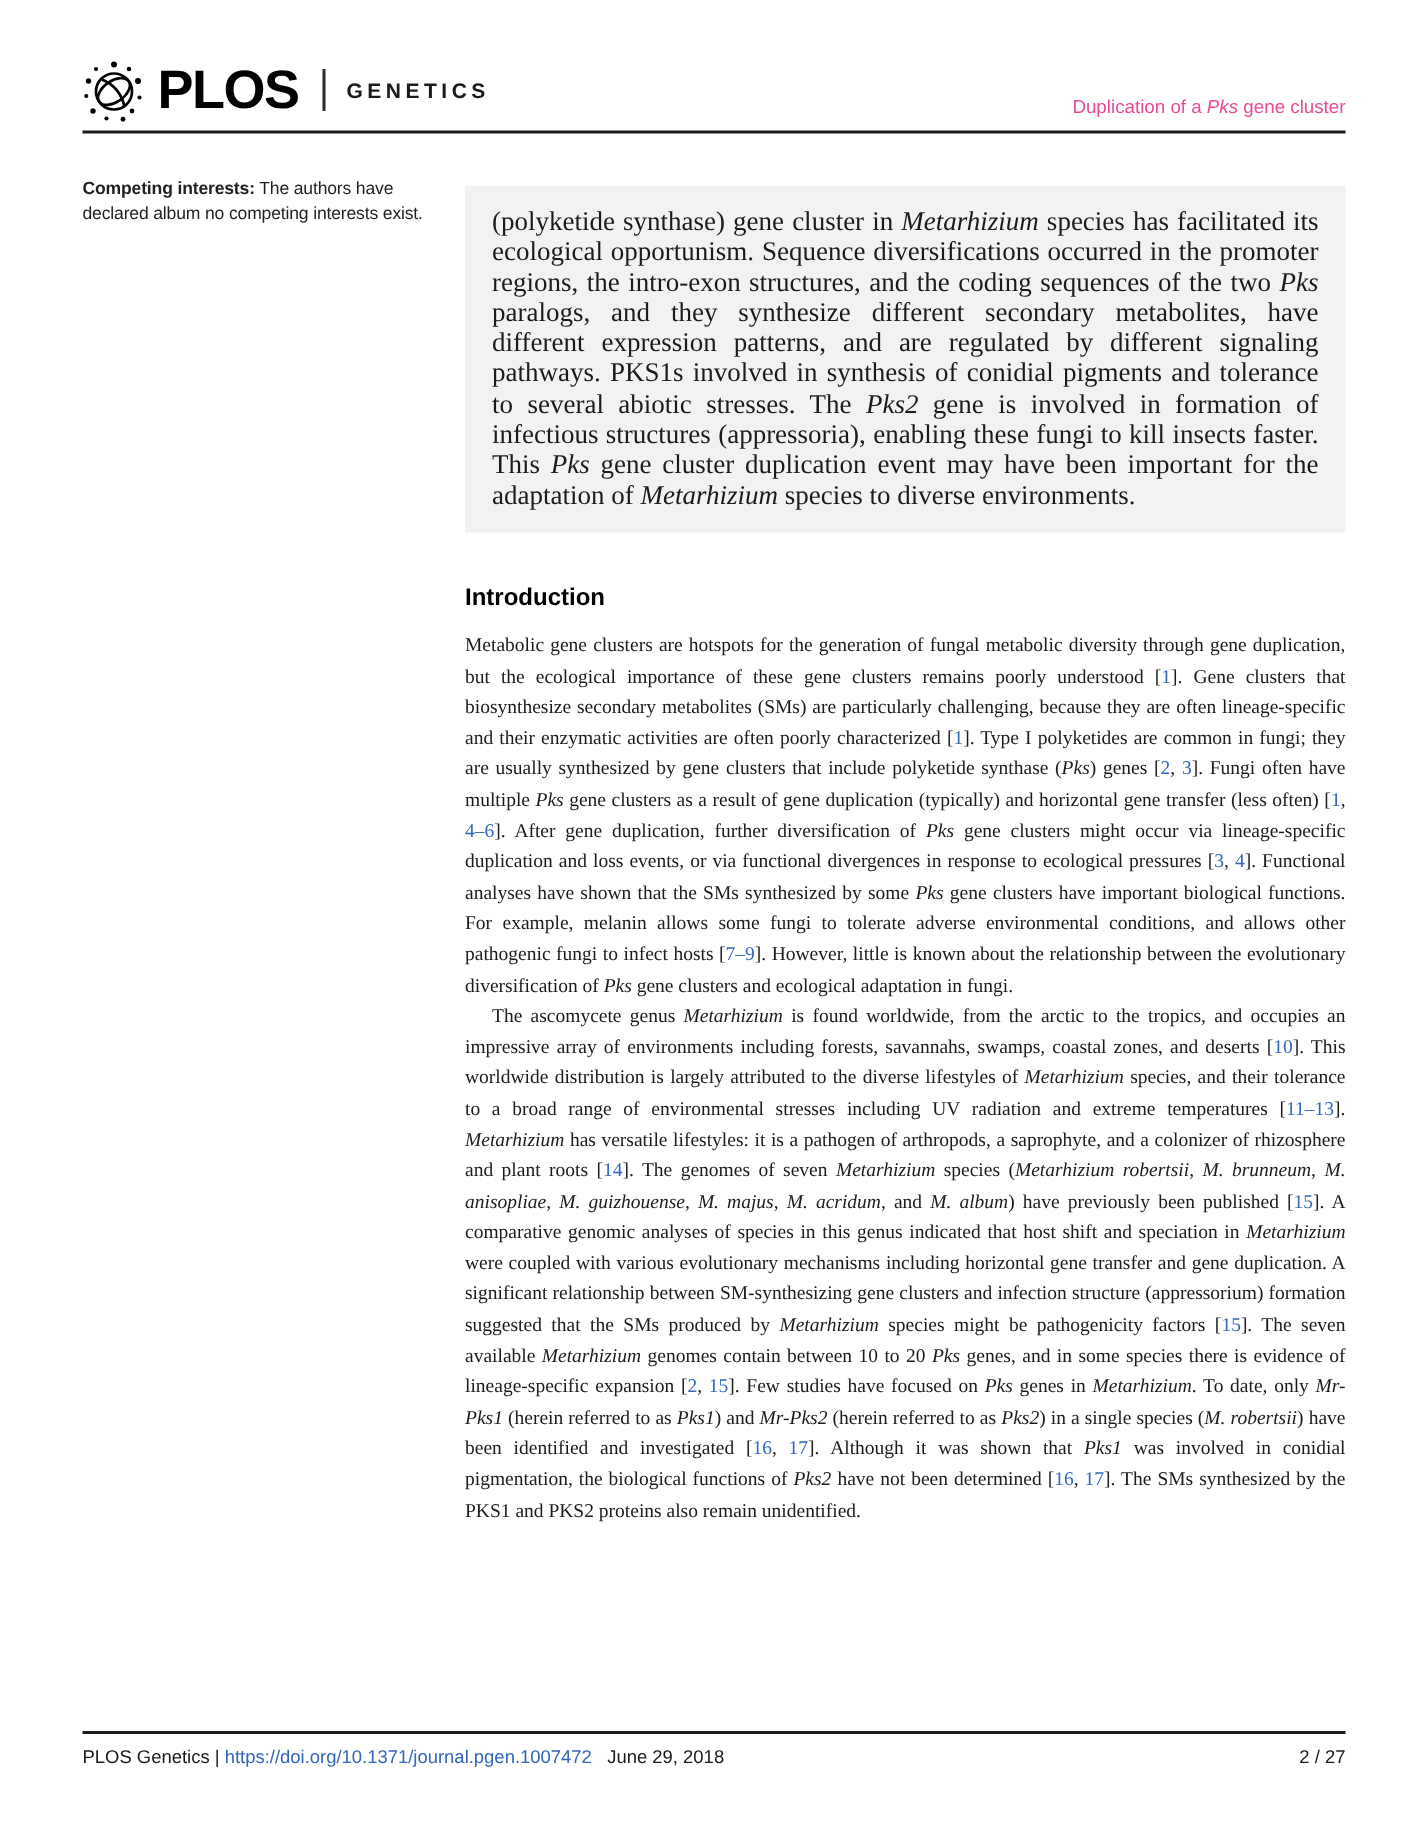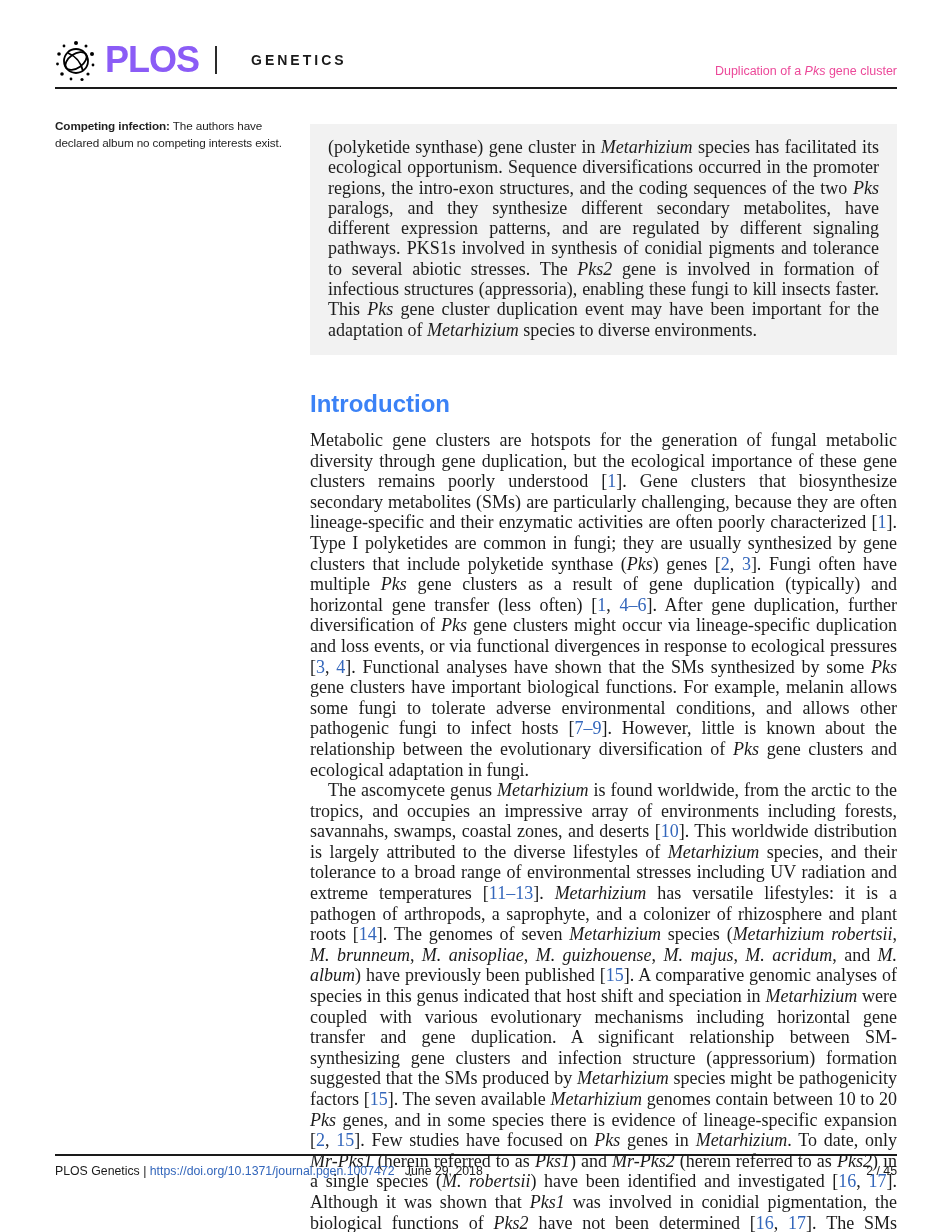--- a/index.html
+++ b/index.html
@@ -8,40 +8,40 @@
     font-family:"Liberation Serif", serif;color:#1b1b1b;
     -webkit-font-smoothing:antialiased;
   }
   .it{font-style:italic;}
   .bd{font-weight:bold;}
   .lnk{color:#3366bb;}
   
   .header{position:absolute;left:55px;top:36px;width:842px;height:48px;}
   .brand{position:absolute;left:0;top:2px;display:flex;align-items:center;gap:8px;
     font-family:"Liberation Sans", sans-serif;}
-  .brand-word{font-size:36px;font-weight:800;letter-spacing:-1px;color:#8b5cf6;}
+  .brand-word{font-size:36px;font-weight:800;letter-spacing:-1px;color:#000000;}
   .brand-sep{width:2px;height:28px;background:#2a2a2a;margin:0 6px 0 8px;}
-  .brand-journal{font-size:14px;font-weight:700;letter-spacing:3px;color:#1a1a1a;margin-left:20px;}
+  .brand-journal{font-size:14px;font-weight:700;letter-spacing:3px;color:#1a1a1a;}
   .running-head{position:absolute;right:0;bottom:6px;
     font-family:"Liberation Sans", sans-serif;font-size:12.5px;color:#ec4899;}
   .rule-top{position:absolute;left:55px;top:87px;width:842px;height:2px;background:#1a1a1a;}
   
   .sidebar{position:absolute;left:55px;top:117px;width:250px;
     font-family:"Liberation Sans", sans-serif;font-size:11.7px;line-height:17px;
     color:#1f1f1f;letter-spacing:-0.1px;}
   .sidebar p{margin:0 0 10px 0;}
   
   .abstract-box{position:absolute;left:310px;top:124px;width:587px;
     background:#f2f2f2;box-sizing:border-box;padding:13px 18px 15px 18px;}
   .abstract-box p{margin:0;font-size:18px;line-height:20.3px;text-align:justify;}
   
   .main{position:absolute;left:310px;top:390px;width:587px;}
   .section-heading{font-family:"Liberation Sans", sans-serif;font-weight:700;
-    font-size:24px;color:#3b82f6;margin:0 0 12px 0;}
-  .main p{margin:0;font-size:18px;line-height:20.6px;text-align:justify;}
+    font-size:16px;color:#000000;margin:0 0 12px 0;}
+  .main p{margin:0;font-size:13px;line-height:20.6px;text-align:justify;}
   .main p.indent{text-indent:18px;}
   
   .rule-bottom{position:absolute;left:55px;top:1154px;width:842px;height:2px;background:#1a1a1a;}
   .footer{position:absolute;left:55px;top:1164px;width:842px;
     font-family:"Liberation Sans", sans-serif;font-size:12.3px;color:#1a1a1a;
     display:flex;justify-content:space-between;white-space:pre-wrap;gap:10px;}
   
   .logo-icon{display:inline-block;width:42px;height:44px;}
 </style>
 </head>
@@ -73,30 +73,30 @@
     </span>
     <span class="brand-word">PLOS</span>
     <span class="brand-sep"></span>
     <span class="brand-journal">GENETICS</span>
   </div>
   <div class="running-head"><span>Duplication of a </span><span class="it">Pks</span><span> gene cluster</span></div>
 </div>
 <div class="rule-top"></div>
 
 <div class="sidebar">
-  <p><span class="bd">Competing infection:</span><span> The authors have declared album no competing interests exist.</span></p>
+  <p><span class="bd">Competing interests:</span><span> The authors have declared album no competing interests exist.</span></p>
 </div>
 
 <div class="abstract-box">
   <p><span>(polyketide synthase) gene cluster in </span><span class="it">Metarhizium</span><span> species has facilitated its ecological opportunism. Sequence diversifications occurred in the promoter regions, the intro-exon structures, and the coding sequences of the two </span><span class="it">Pks</span><span> paralogs, and they synthesize different secondary metabolites, have different expression patterns, and are regulated by different signaling pathways. PKS1s involved in synthesis of conidial pigments and tolerance to several abiotic stresses. The </span><span class="it">Pks2</span><span> gene is involved in formation of infectious structures (appressoria), enabling these fungi to kill insects faster. This </span><span class="it">Pks</span><span> gene cluster duplication event may have been important for the adaptation of </span><span class="it">Metarhizium</span><span> species to diverse environments.</span></p>
 </div>
 
 <div class="main">
   <h2 class="section-heading">Introduction</h2>
   <p><span>Metabolic gene clusters are hotspots for the generation of fungal metabolic diversity through gene duplication, but the ecological importance of these gene clusters remains poorly understood [</span><span class="lnk">1</span><span>]. Gene clusters that biosynthesize secondary metabolites (SMs) are particularly challenging, because they are often lineage-specific and their enzymatic activities are often poorly characterized [</span><span class="lnk">1</span><span>]. Type I polyketides are common in fungi; they are usually synthesized by gene clusters that include polyketide synthase (</span><span class="it">Pks</span><span>) genes [</span><span class="lnk">2</span><span>, </span><span class="lnk">3</span><span>]. Fungi often have multiple </span><span class="it">Pks</span><span> gene clusters as a result of gene duplication (typically) and horizontal gene transfer (less often) [</span><span class="lnk">1</span><span>, </span><span class="lnk">4–6</span><span>]. After gene duplication, further diversification of </span><span class="it">Pks</span><span> gene clusters might occur via lineage-specific duplication and loss events, or via functional divergences in response to ecological pressures [</span><span class="lnk">3</span><span>, </span><span class="lnk">4</span><span>]. Functional analyses have shown that the SMs synthesized by some </span><span class="it">Pks</span><span> gene clusters have important biological functions. For example, melanin allows some fungi to tolerate adverse environmental conditions, and allows other pathogenic fungi to infect hosts [</span><span class="lnk">7–9</span><span>]. However, little is known about the relationship between the evolutionary diversification of </span><span class="it">Pks</span><span> gene clusters and ecological adaptation in fungi.</span></p>
   <p class="indent"><span>The ascomycete genus </span><span class="it">Metarhizium</span><span> is found worldwide, from the arctic to the tropics, and occupies an impressive array of environments including forests, savannahs, swamps, coastal zones, and deserts [</span><span class="lnk">10</span><span>]. This worldwide distribution is largely attributed to the diverse lifestyles of </span><span class="it">Metarhizium</span><span> species, and their tolerance to a broad range of environmental stresses including UV radiation and extreme temperatures [</span><span class="lnk">11–13</span><span>]. </span><span class="it">Metarhizium</span><span> has versatile lifestyles: it is a pathogen of arthropods, a saprophyte, and a colonizer of rhizosphere and plant roots [</span><span class="lnk">14</span><span>]. The genomes of seven </span><span class="it">Metarhizium</span><span> species (</span><span class="it">Metarhizium robertsii</span><span>, </span><span class="it">M. brunneum</span><span>, </span><span class="it">M. anisopliae</span><span>, </span><span class="it">M. guizhouense</span><span>, </span><span class="it">M. majus</span><span>, </span><span class="it">M. acridum</span><span>, and </span><span class="it">M. album</span><span>) have previously been published [</span><span class="lnk">15</span><span>]. A comparative genomic analyses of species in this genus indicated that host shift and speciation in </span><span class="it">Metarhizium</span><span> were coupled with various evolutionary mechanisms including horizontal gene transfer and gene duplication. A significant relationship between SM-synthesizing gene clusters and infection structure (appressorium) formation suggested that the SMs produced by </span><span class="it">Metarhizium</span><span> species might be pathogenicity factors [</span><span class="lnk">15</span><span>]. The seven available </span><span class="it">Metarhizium</span><span> genomes contain between 10 to 20 </span><span class="it">Pks</span><span> genes, and in some species there is evidence of lineage-specific expansion [</span><span class="lnk">2</span><span>, </span><span class="lnk">15</span><span>]. Few studies have focused on </span><span class="it">Pks</span><span> genes in </span><span class="it">Metarhizium</span><span>. To date, only </span><span class="it">Mr-Pks1</span><span> (herein referred to as </span><span class="it">Pks1</span><span>) and </span><span class="it">Mr-Pks2</span><span> (herein referred to as </span><span class="it">Pks2</span><span>) in a single species (</span><span class="it">M. robertsii</span><span>) have been identified and investigated [</span><span class="lnk">16</span><span>, </span><span class="lnk">17</span><span>]. Although it was shown that </span><span class="it">Pks1</span><span> was involved in conidial pigmentation, the biological functions of </span><span class="it">Pks2</span><span> have not been determined [</span><span class="lnk">16</span><span>, </span><span class="lnk">17</span><span>]. The SMs synthesized by the PKS1 and PKS2 proteins also remain unidentified.</span></p>
 </div>
 
 <div class="rule-bottom"></div>
 <div class="footer">
   <span><span>PLOS Genetics | </span><span class="lnk">https://doi.org/10.1371/journal.pgen.1007472</span><span>   June 29, 2018</span></span>
-  <span>2 / 45</span>
+  <span>2 / 27</span>
 </div>
 
 </body></html>

